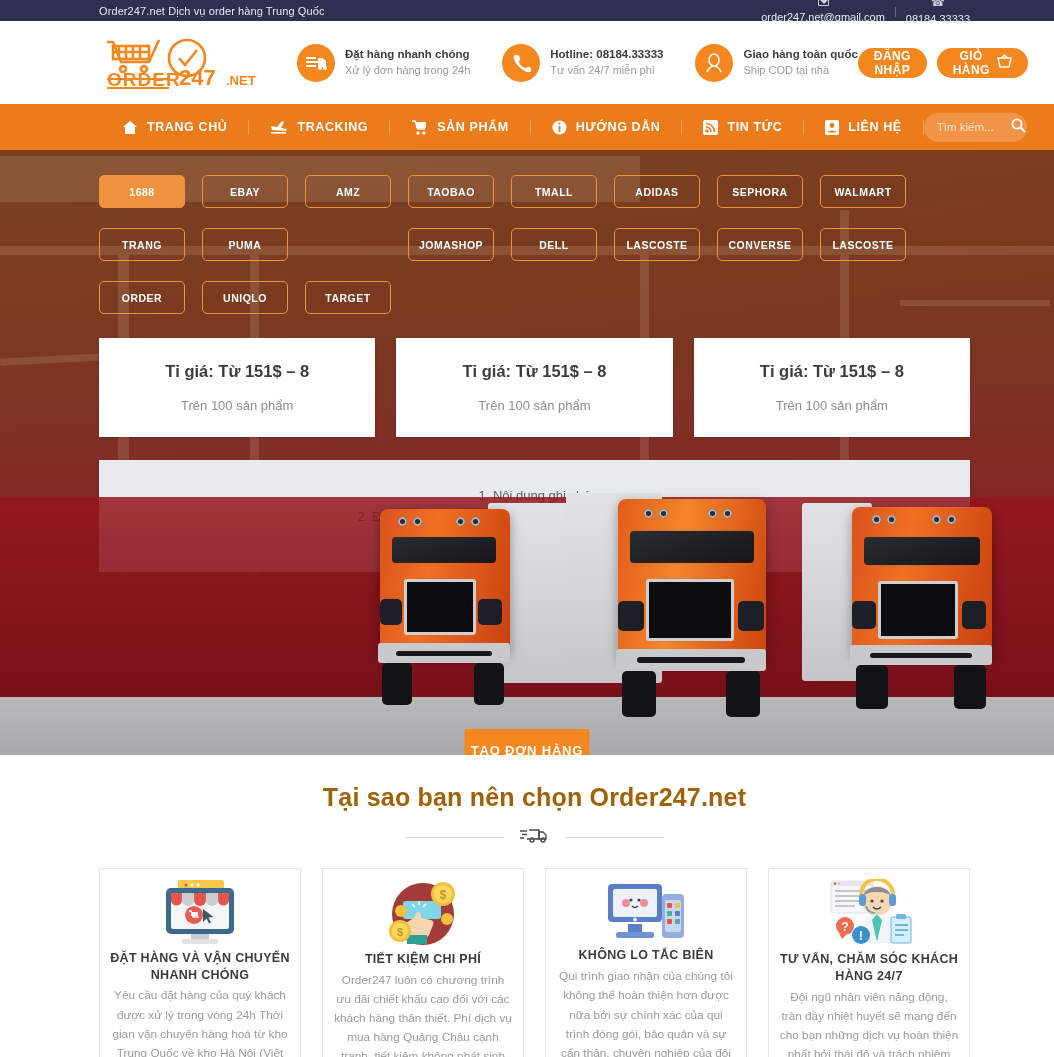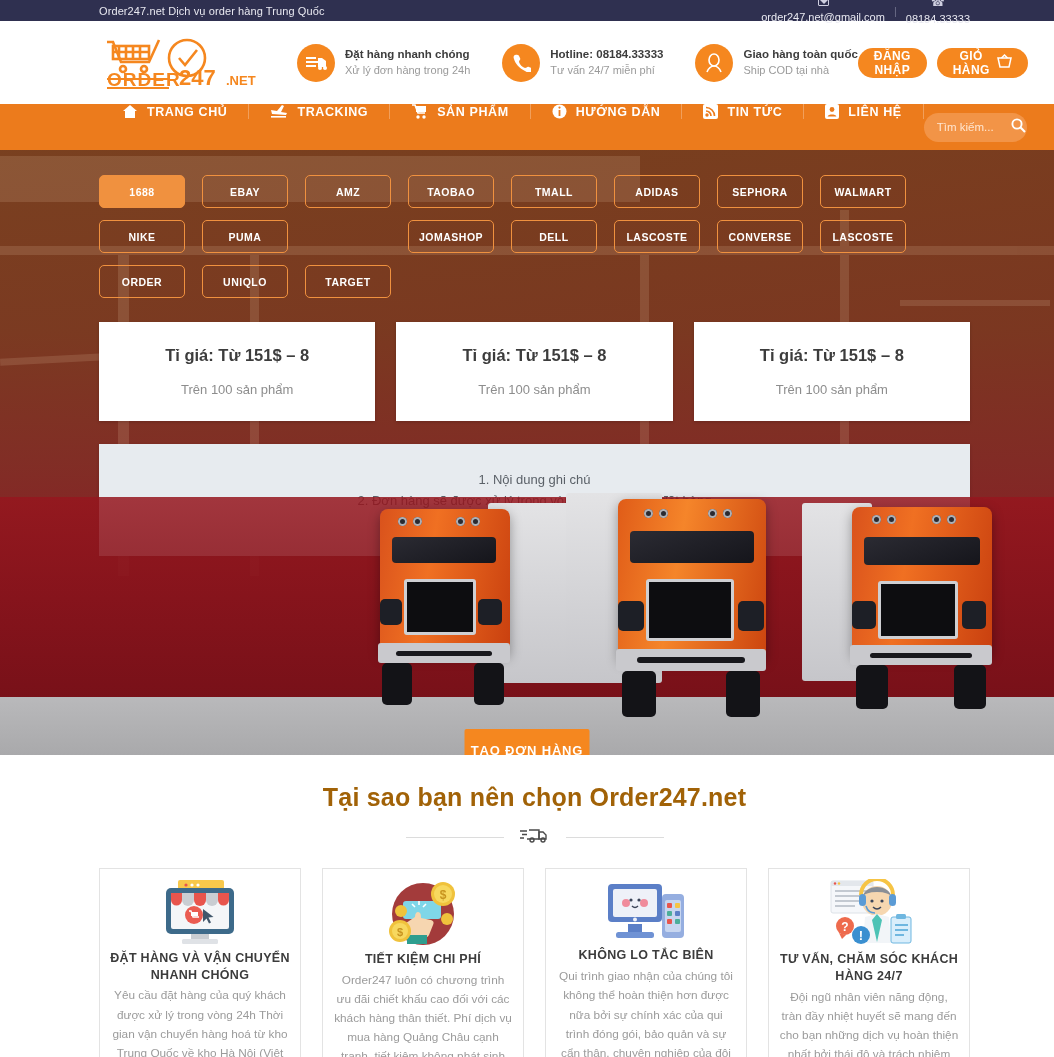--- a/index.html
+++ b/index.html
@@ -67,21 +67,21 @@
     background: #f5871f; color: #fff; border: none;
     border-radius: 17px; height: 30px; padding: 0 16px;
     font-size: 12px; font-weight: bold; letter-spacing: .4px;
     display: flex; align-items: center; gap: 7px; cursor: pointer;
     font-family: "Liberation Sans", sans-serif;
   }
 
   
   .nav {
     height: 46px; background: #ec7b1c;
-    display: flex; align-items: flex-start;
+    display: flex; align-items: center;
     padding: 0 88px 0 99px;
   }
   .nav-item {
     display: flex; align-items: center; gap: 9px;
     padding: 0 21px; color: #fff;
     font-size: 12.5px; font-weight: bold; letter-spacing: .6px;
     border-right: 1px solid rgba(255,255,255,.28);
     cursor: pointer; white-space: nowrap;
   }
   .nav-item:first-child { padding-left: 23px; }
@@ -120,21 +120,21 @@
   
   .wh {
     position: absolute; inset: 0; opacity: .16;
   }
   .wh i {
     position: absolute; background: #e8c9a8; display: block;
   }
   .hero-inner { position: relative; padding: 0 84px 0 99px; }
 
   
-  .brands { padding-top: 25px; display: flex; flex-wrap: wrap; gap: 12px 17px; }
+  .brands { padding-top: 25px; display: flex; flex-wrap: wrap; gap: 20px 17px; }
   .brand {
     width: 86px; height: 33px; border: 1px solid #f0913f;
     border-radius: 5px; color: #fff;
     display: flex; align-items: center; justify-content: center;
     font-size: 10.5px; font-weight: bold; letter-spacing: .5px;
     cursor: pointer; background: transparent;
     font-family: "Liberation Sans", sans-serif;
   }
   .brand.active { background: #f0913f; border-color: #f0913f; color: #fff; }
 
@@ -429,21 +429,21 @@
 
       <div class="brands">
         <div class="brand active">1688</div>
         <div class="brand">EBAY</div>
         <div class="brand">AMZ</div>
         <div class="brand">TAOBAO</div>
         <div class="brand">TMALL</div>
         <div class="brand">ADIDAS</div>
         <div class="brand">SEPHORA</div>
         <div class="brand">WALMART</div>
-        <div class="brand">NIKE</div>
+        <div class="brand">TRANG</div>
         <div class="brand">PUMA</div>
         <div class="brand" style="margin-left:103px">JOMASHOP</div>
         <div class="brand">DELL</div>
         <div class="brand">LASCOSTE</div>
         <div class="brand">CONVERSE</div>
         <div class="brand">LASCOSTE</div>
         <div class="brand">ORDER</div>
         <div class="brand">UNIQLO</div>
         <div class="brand">TARGET</div>
       </div>

